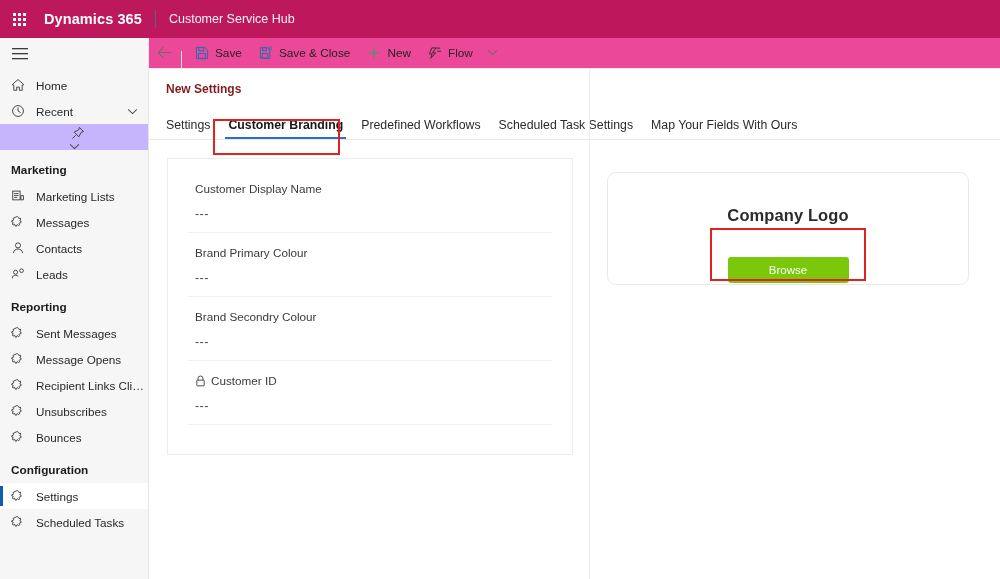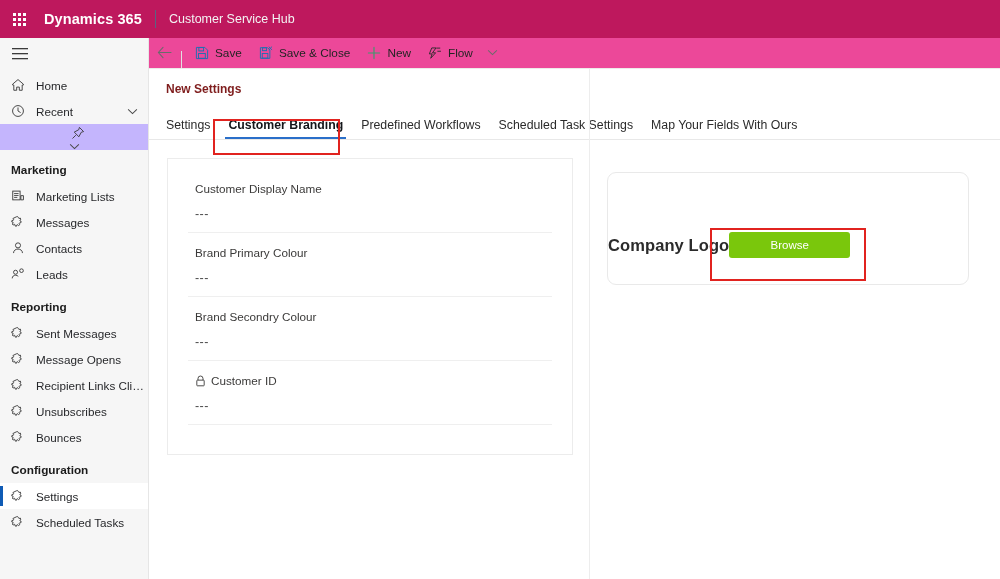--- a/index.html
+++ b/index.html
@@ -231,21 +231,21 @@
 
   
   .logo-card {
     position: absolute;
     left: 458px; top: 103px;
     width: 362px; height: 113px;
     border: 1px solid #e9e9e9;
     border-radius: 9px;
     background: #ffffff;
     display: flex;
-    flex-direction: row;
+    flex-direction: column;
     align-items: center;
   }
   .logo-title {
     margin-top: 33px;
     font-size: 16.5px;
     font-weight: bold;
     color: #2b2b2b;
     letter-spacing: .1px;
   }
   .browse-btn {

